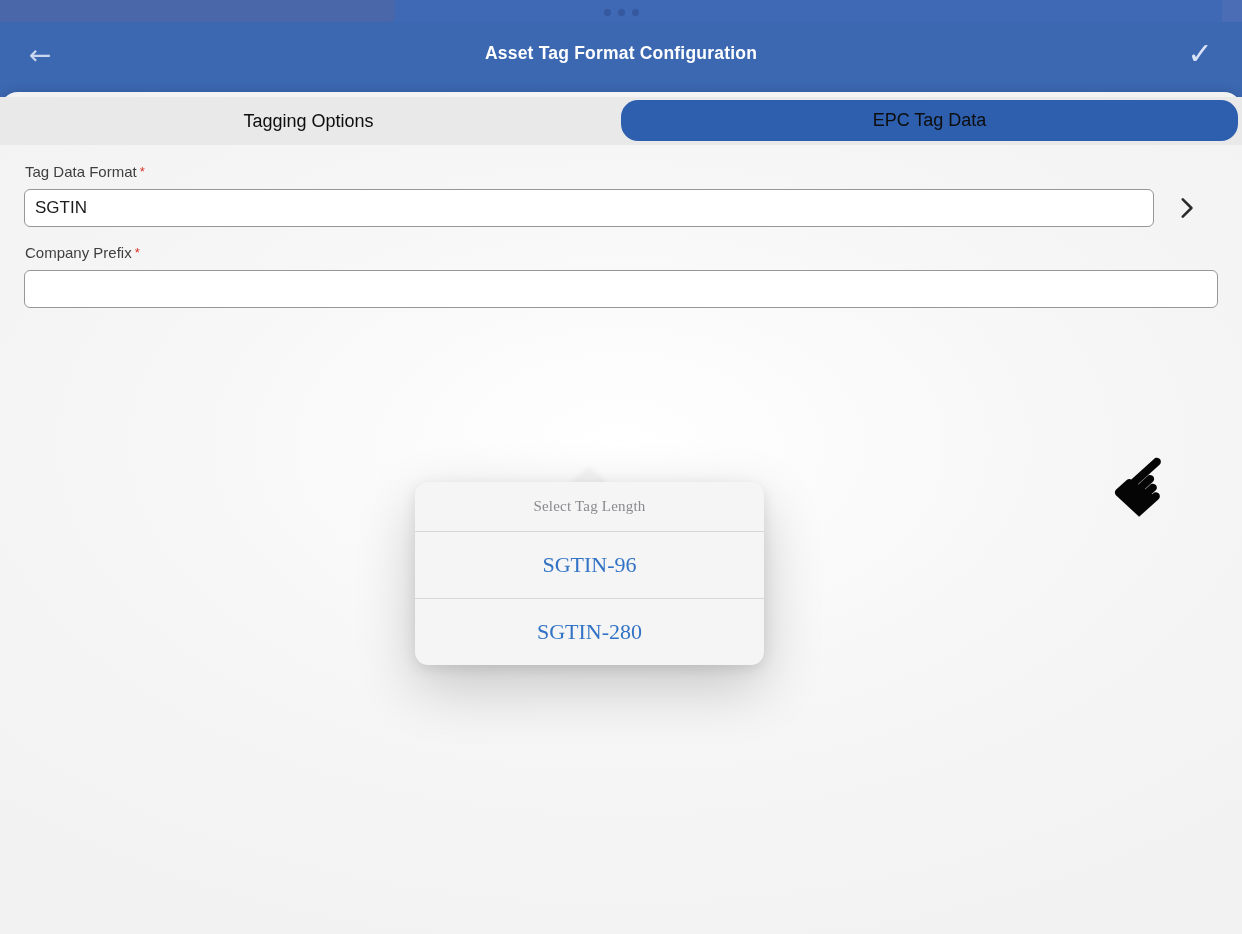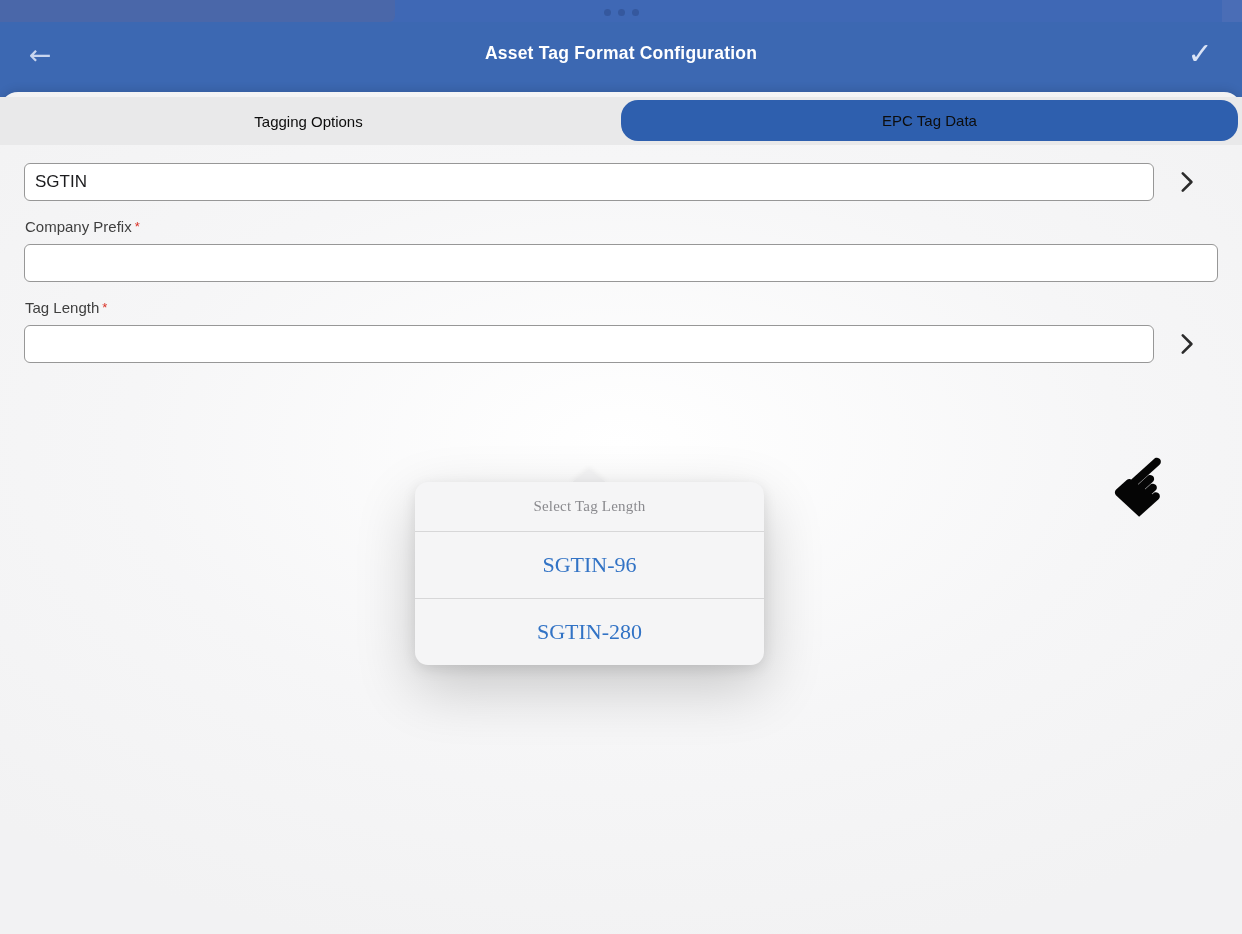--- a/index.html
+++ b/index.html
@@ -57,21 +57,21 @@
     background:radial-gradient(900px 520px at 50% 42%, #ffffff 0%, #f6f6f7 55%, #f2f2f3 100%);
     box-shadow:0 -2px 10px rgba(0,0,0,.12);
   }
   
   .segmented{
     margin-top:5px;height:48px;width:100%;
     background:#e9e9ea;display:flex;align-items:stretch;
   }
   .segment{
     flex:1 1 0;display:flex;align-items:center;justify-content:center;
-    font-size:15px;font-weight:500;color:#0d0d0d;cursor:pointer;
+    font-size:18px;font-weight:500;color:#0d0d0d;cursor:pointer;
   }
   .segment.selected{
     background:#2e5fae;border-radius:17px;margin:3px 4px 4px 4px;
   }
   
   .content{padding:18px 24px 0 24px;}
   .field-group{margin-bottom:17px;}
   .field-label{
     font-size:15px;color:#3f3f3f;margin:0 0 8px 1px;line-height:18px;
   }
@@ -147,53 +147,43 @@
 <div class="card">
 
   <div class="segmented">
     <div class="segment">Tagging Options</div>
     <div class="segment selected">EPC Tag Data</div>
   </div>
 
   <div class="content">
 
     <div class="field-group">
+      <div class="field-label">
+        <span>Tag Data Format</span><span class="req">*</span>
+      </div>
       <div class="field-row">
         <input class="field-input" type="text" value="SGTIN" style="">
         <div class="chevron-slot">
           <svg width="26" height="26" viewBox="0 0 24 24" fill="none" stroke="#2b2b2b" stroke-width="2.4" stroke-linecap="round" stroke-linejoin="round">
               <polyline points="9 4 17 12 9 20"></polyline>
             </svg>
         </div>
       </div>
     </div>
 
 
     <div class="field-group">
       <div class="field-label">
         <span>Company Prefix</span><span class="req">*</span>
       </div>
       <div class="field-row">
         <input class="field-input" type="text" value="" style="">
       </div>
     </div>
 
-    <div class="field-group">
-      <div class="field-label">
-        <span>Tag Length</span><span class="req">*</span>
-      </div>
-      <div class="field-row">
-        <input class="field-input" type="text" value="" style="">
-        <div class="chevron-slot">
-          <svg width="26" height="26" viewBox="0 0 24 24" fill="none" stroke="#2b2b2b" stroke-width="2.4" stroke-linecap="round" stroke-linejoin="round">
-              <polyline points="9 4 17 12 9 20"></polyline>
-            </svg>
-        </div>
-      </div>
-    </div>
 
   </div>
 </div>
 
 <div class="popover">
   <div class="popover-arrow"></div>
   <div class="popover-body">
     <div class="popover-header">Select Tag Length</div>
     <div class="popover-divider"></div>
     <div class="popover-option">SGTIN-96</div>

